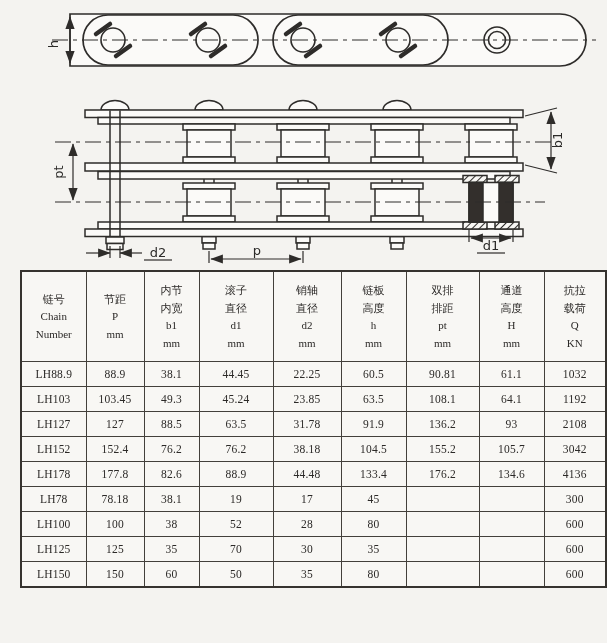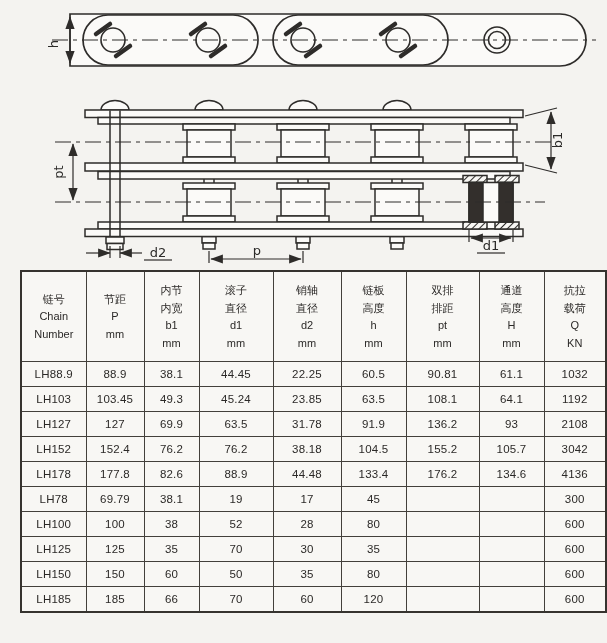--- a/index.html
+++ b/index.html
@@ -6,21 +6,21 @@
   .page {
     position:relative; width:607px; height:643px;
     background:#f4f3f0; overflow:hidden;
     font-family:"Liberation Sans", sans-serif;
   }
   svg text { font-family:"DejaVu Sans", sans-serif; fill:#2b2a28; }
 
   table.spec {
     position:absolute; left:20px; top:270px; width:585px;
     border-collapse:collapse; table-layout:fixed;
-    background:#f8f7f4; border:2px solid #36332f;
+    background:#f8f7f4; border:2px solid #36332f;font-family:Liberation Serif, serif;
   }
   table.spec th, table.spec td {
     border:1.5px solid #43403b; text-align:center; vertical-align:middle;
     color:#2b2927; padding:0; overflow:hidden;
   }
   table.spec thead th { height:89px; font-weight:normal; }
   table.spec td { height:24px; font-size:11.5px; letter-spacing:.2px; }
   .hc { display:flex; flex-direction:column; justify-content:center;
         gap:1px; font-size:11px; line-height:1.5; }
   .hc span { display:block; }
@@ -302,21 +302,21 @@
           <td>45.24</td>
           <td>23.85</td>
           <td>63.5</td>
           <td>108.1</td>
           <td>64.1</td>
           <td>1192</td>
         </tr>
         <tr>
           <td>LH127</td>
           <td>127</td>
-          <td>69.9</td>
+          <td>88.5</td>
           <td>63.5</td>
           <td>31.78</td>
           <td>91.9</td>
           <td>136.2</td>
           <td>93</td>
           <td>2108</td>
         </tr>
         <tr>
           <td>LH152</td>
           <td>152.4</td>
@@ -334,21 +334,21 @@
           <td>82.6</td>
           <td>88.9</td>
           <td>44.48</td>
           <td>133.4</td>
           <td>176.2</td>
           <td>134.6</td>
           <td>4136</td>
         </tr>
         <tr>
           <td>LH78</td>
-          <td>69.79</td>
+          <td>78.18</td>
           <td>38.1</td>
           <td>19</td>
           <td>17</td>
           <td>45</td>
           <td></td>
           <td></td>
           <td>300</td>
         </tr>
         <tr>
           <td>LH100</td>
@@ -376,27 +376,16 @@
           <td>LH150</td>
           <td>150</td>
           <td>60</td>
           <td>50</td>
           <td>35</td>
           <td>80</td>
           <td></td>
           <td></td>
           <td>600</td>
         </tr>
-        <tr>
-          <td>LH185</td>
-          <td>185</td>
-          <td>66</td>
-          <td>70</td>
-          <td>60</td>
-          <td>120</td>
-          <td></td>
-          <td></td>
-          <td>600</td>
-        </tr>
       </tbody>
   </table>
 
 </div>
 
 </body></html>

